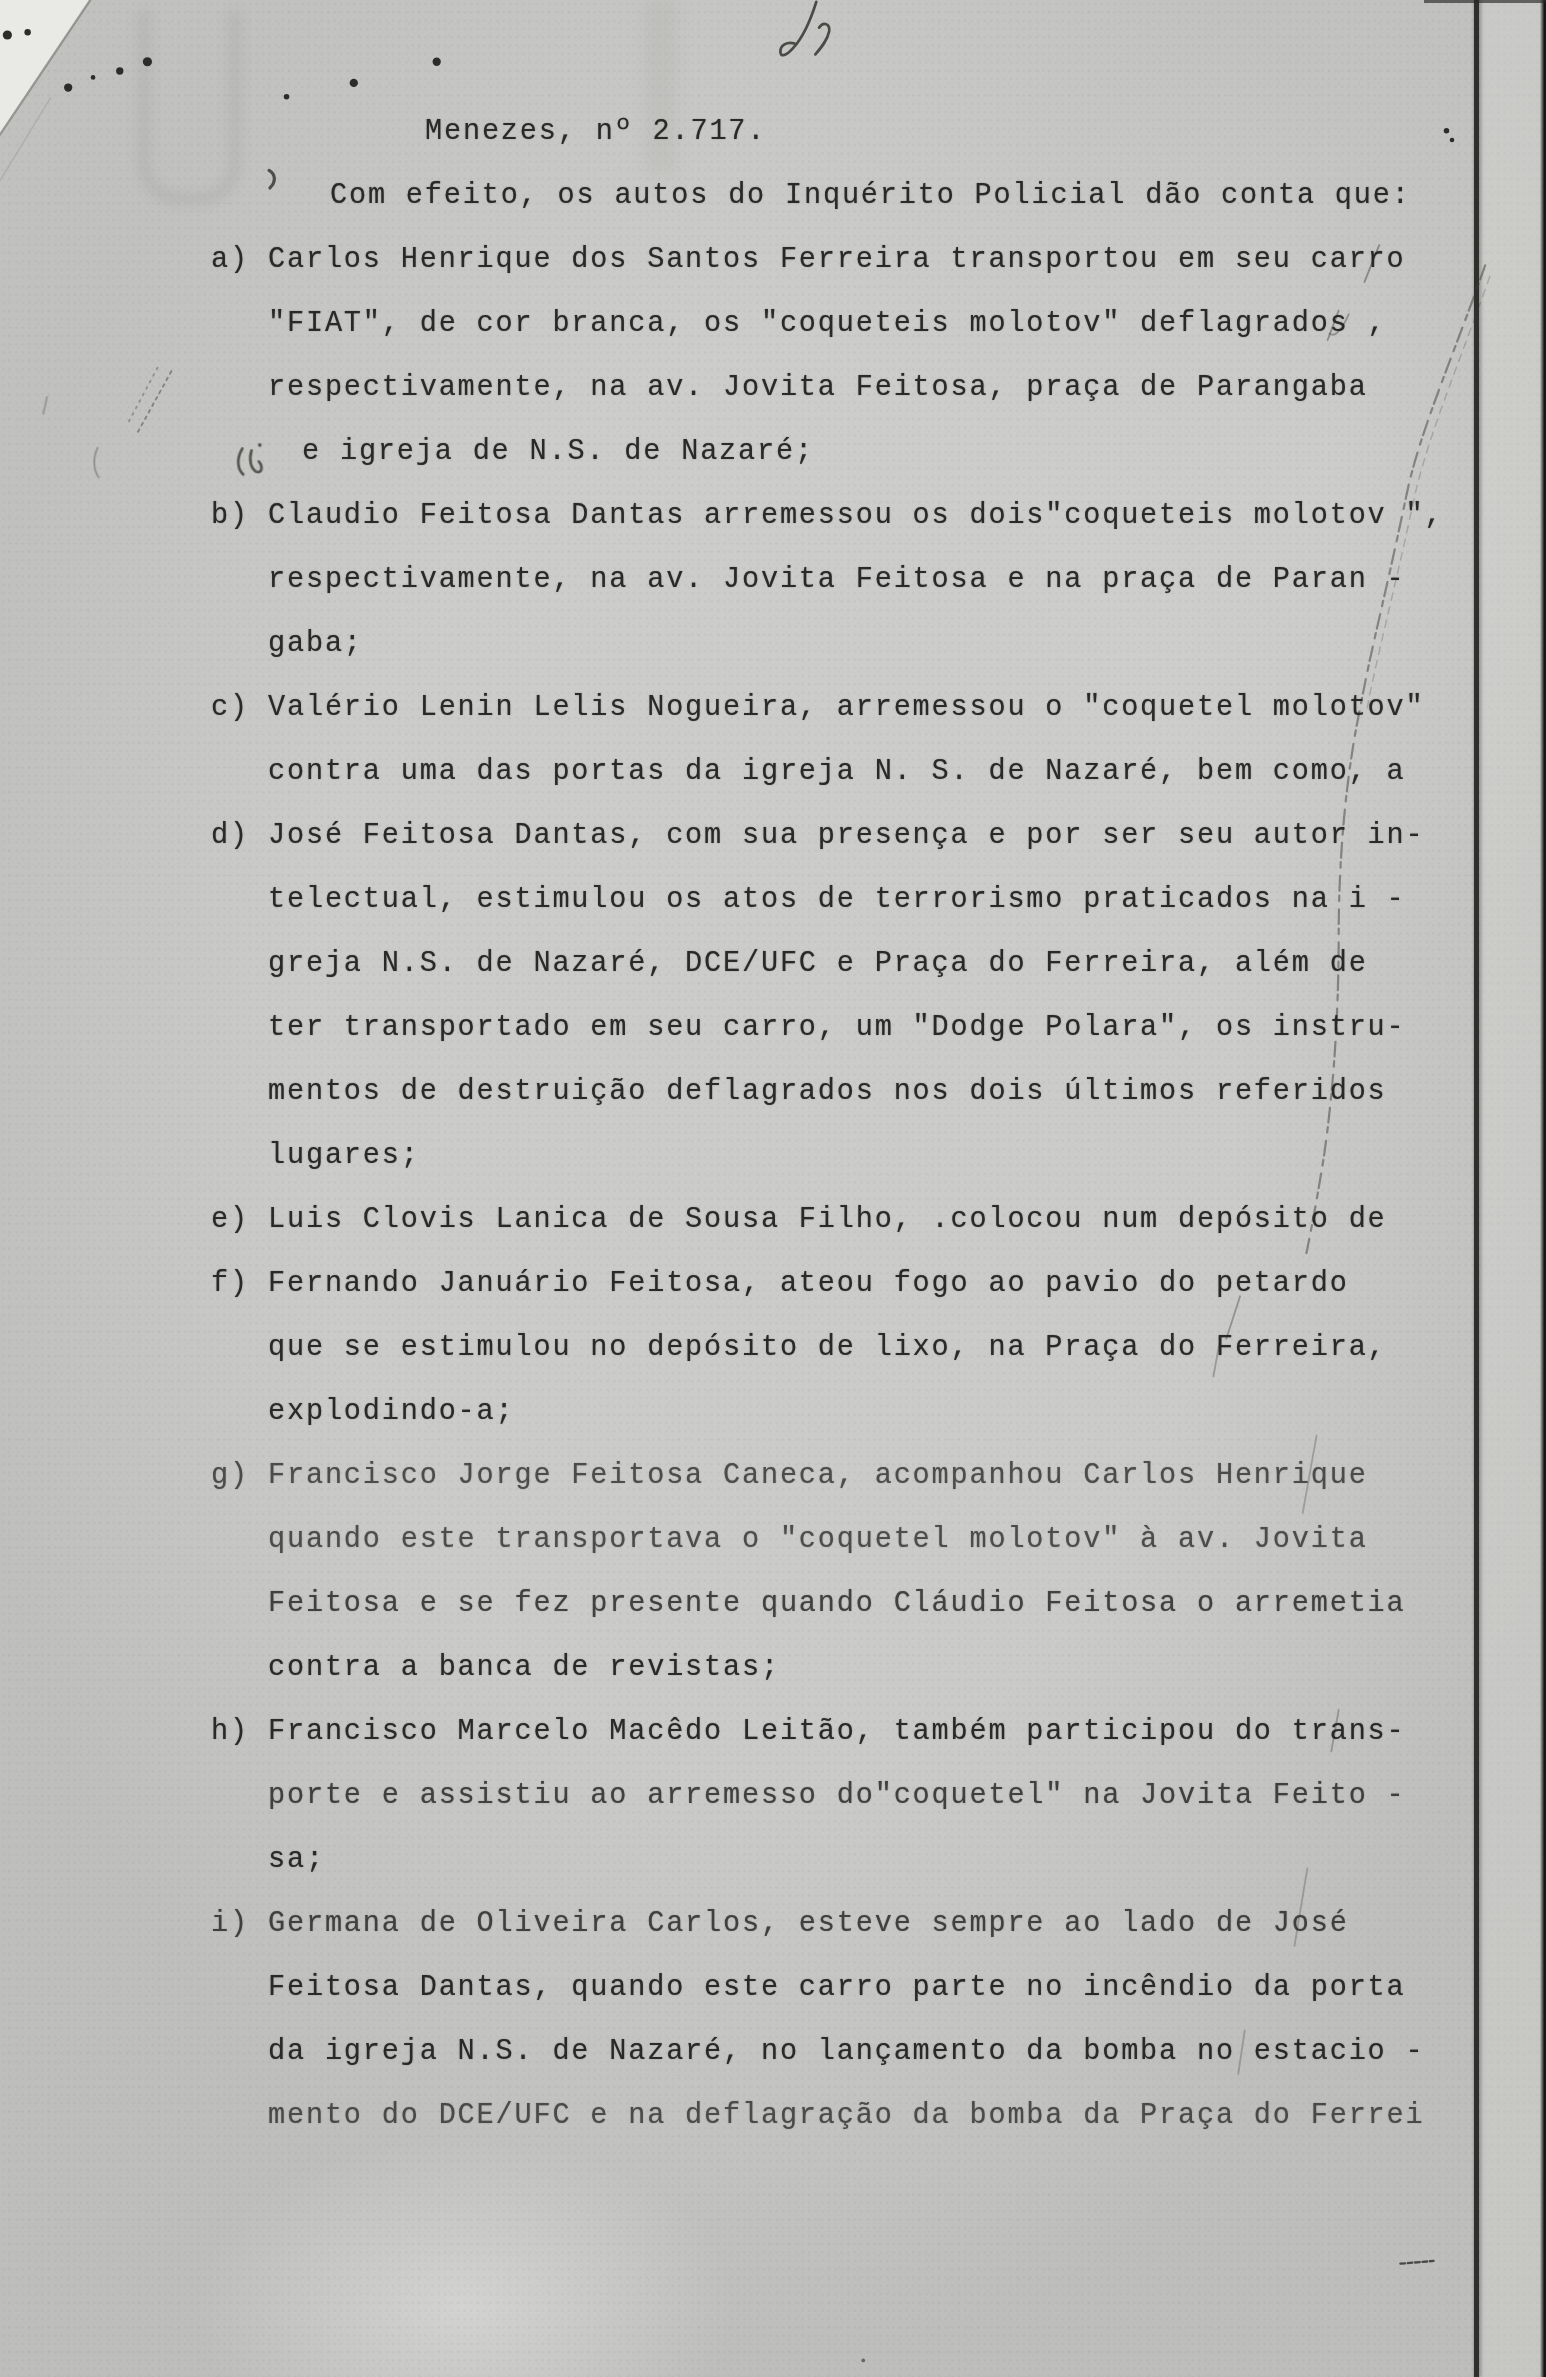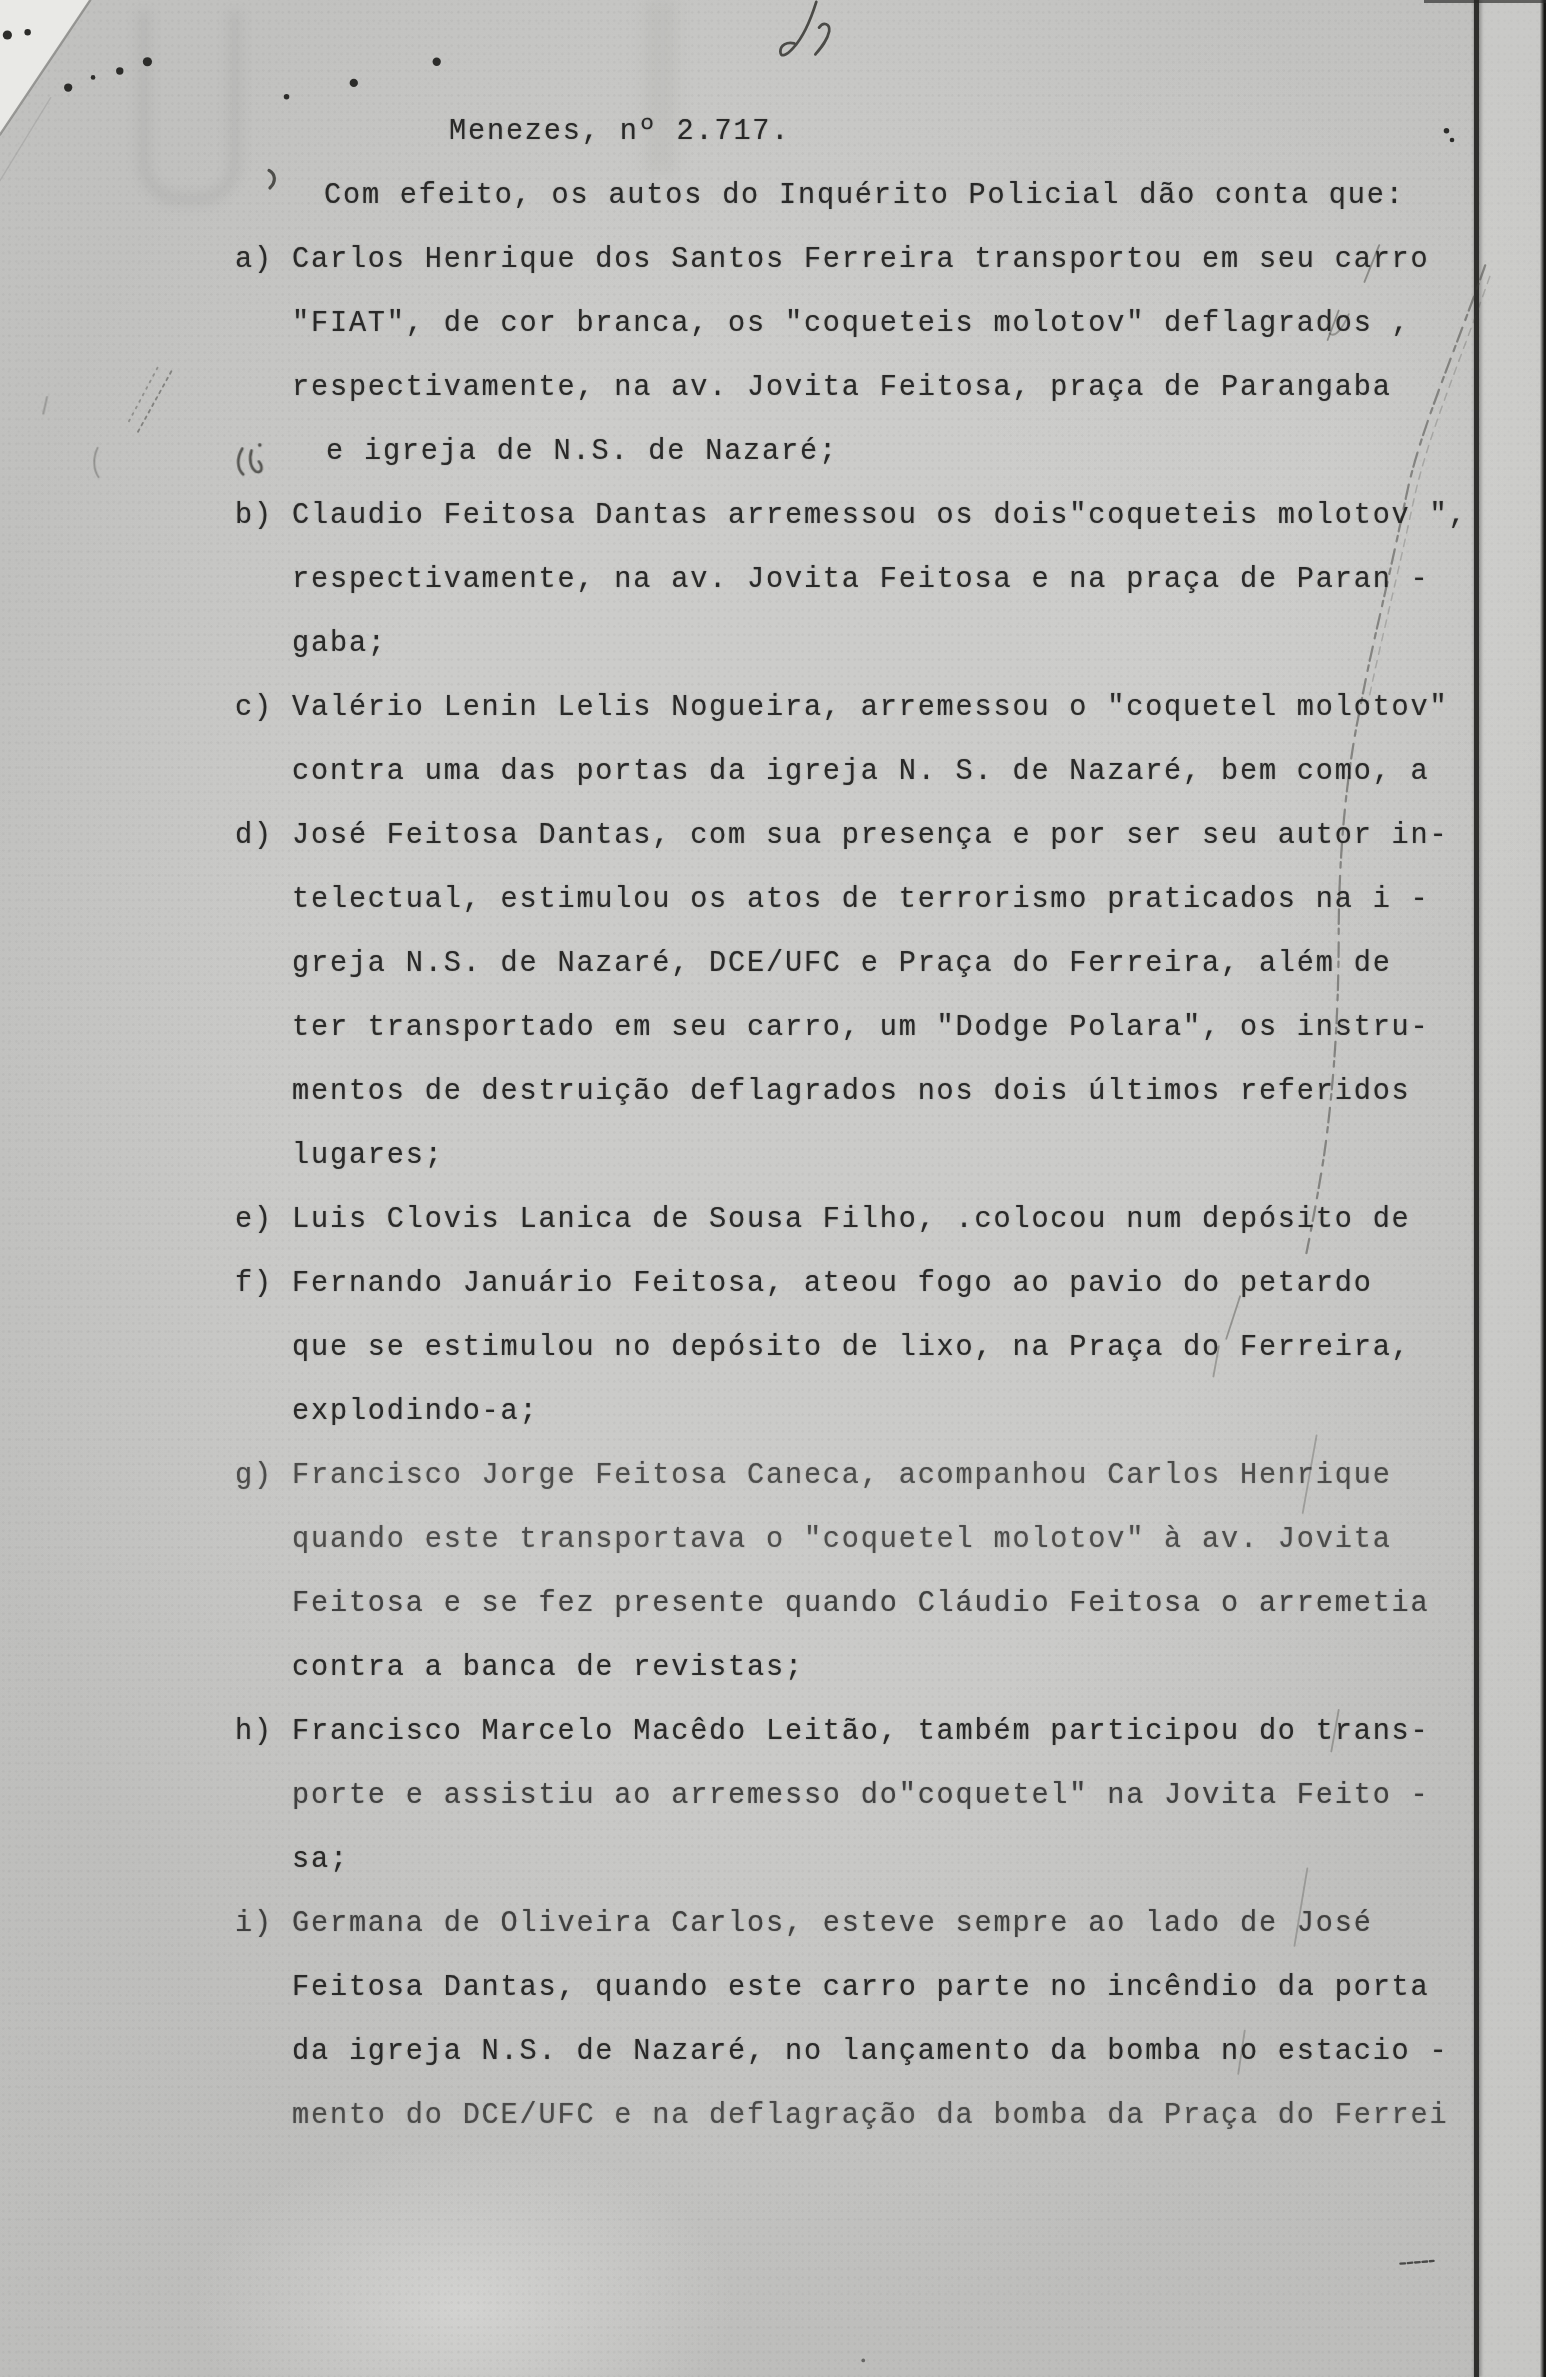--- a/index.html
+++ b/index.html
@@ -50,29 +50,29 @@
   }
   .edge-right{
     position:absolute;right:0;top:0;bottom:0;width:6.5px;
     background:linear-gradient(to right, rgba(22,22,20,0), #161614 70%);
   }
   .edge-topright{
     position:absolute;top:0;left:1424px;right:0;height:2.8px;
     background:rgba(40,40,38,.65);
   }
   .doc{
-    position:absolute;left:292px;top:100px;width:1207px;
+    position:absolute;left:268px;top:100px;width:1207px;
     font-size:28.6px;letter-spacing:1.8px;
     color:rgba(36,36,34,.93);
     text-shadow:0 0 1.2px rgba(40,40,38,.55);
     filter:blur(0.3px);
   }
   .line{height:64px;line-height:64px;white-space:pre;position:relative;}
   .line.ref{margin-left:157px;}
-  .line.intro{margin-left:32px;}
+  .line.intro{margin-left:62px;}
   .line.ind37{margin-left:34px;}
   .letter{position:absolute;left:-57px;top:0;}
   .dim78{opacity:.78;}
   .dim85{opacity:.85;}
   .artifacts{position:absolute;inset:0;}
 </style>
 </head>
 <body>
 
 <div class="scan">

